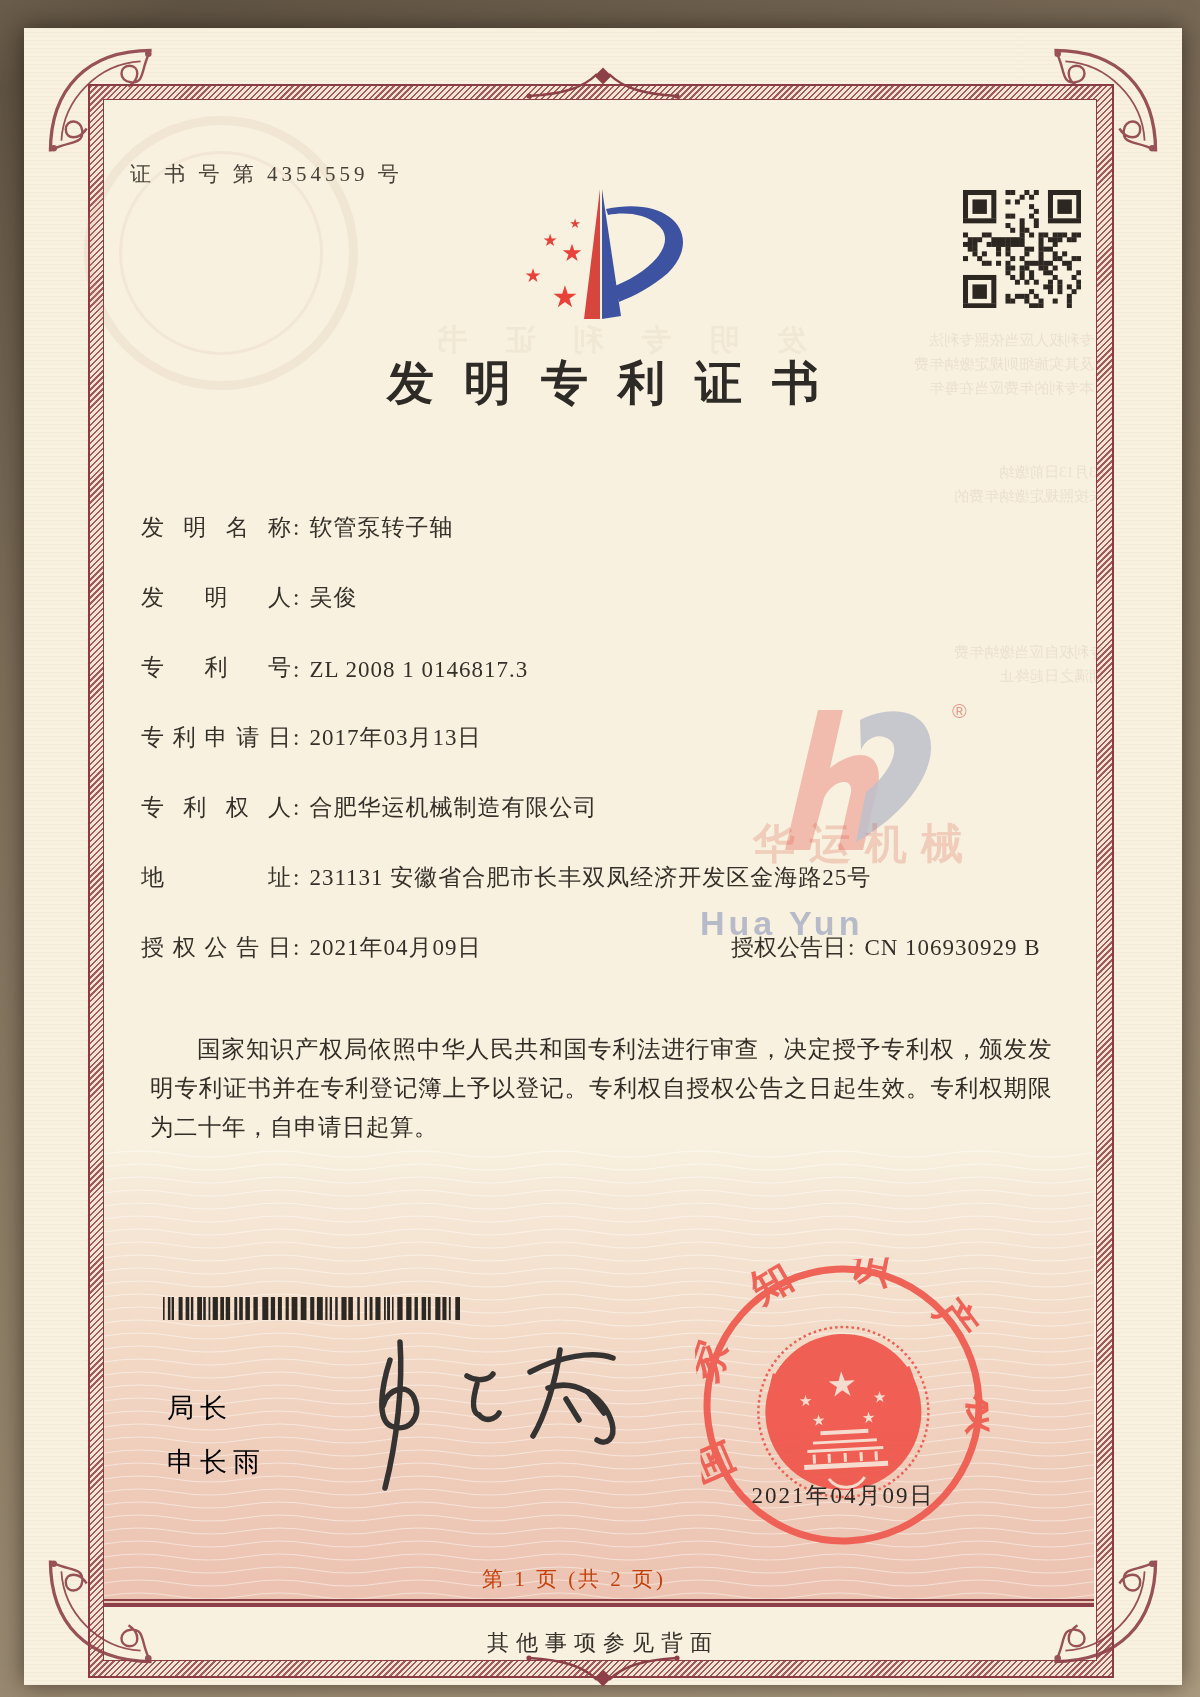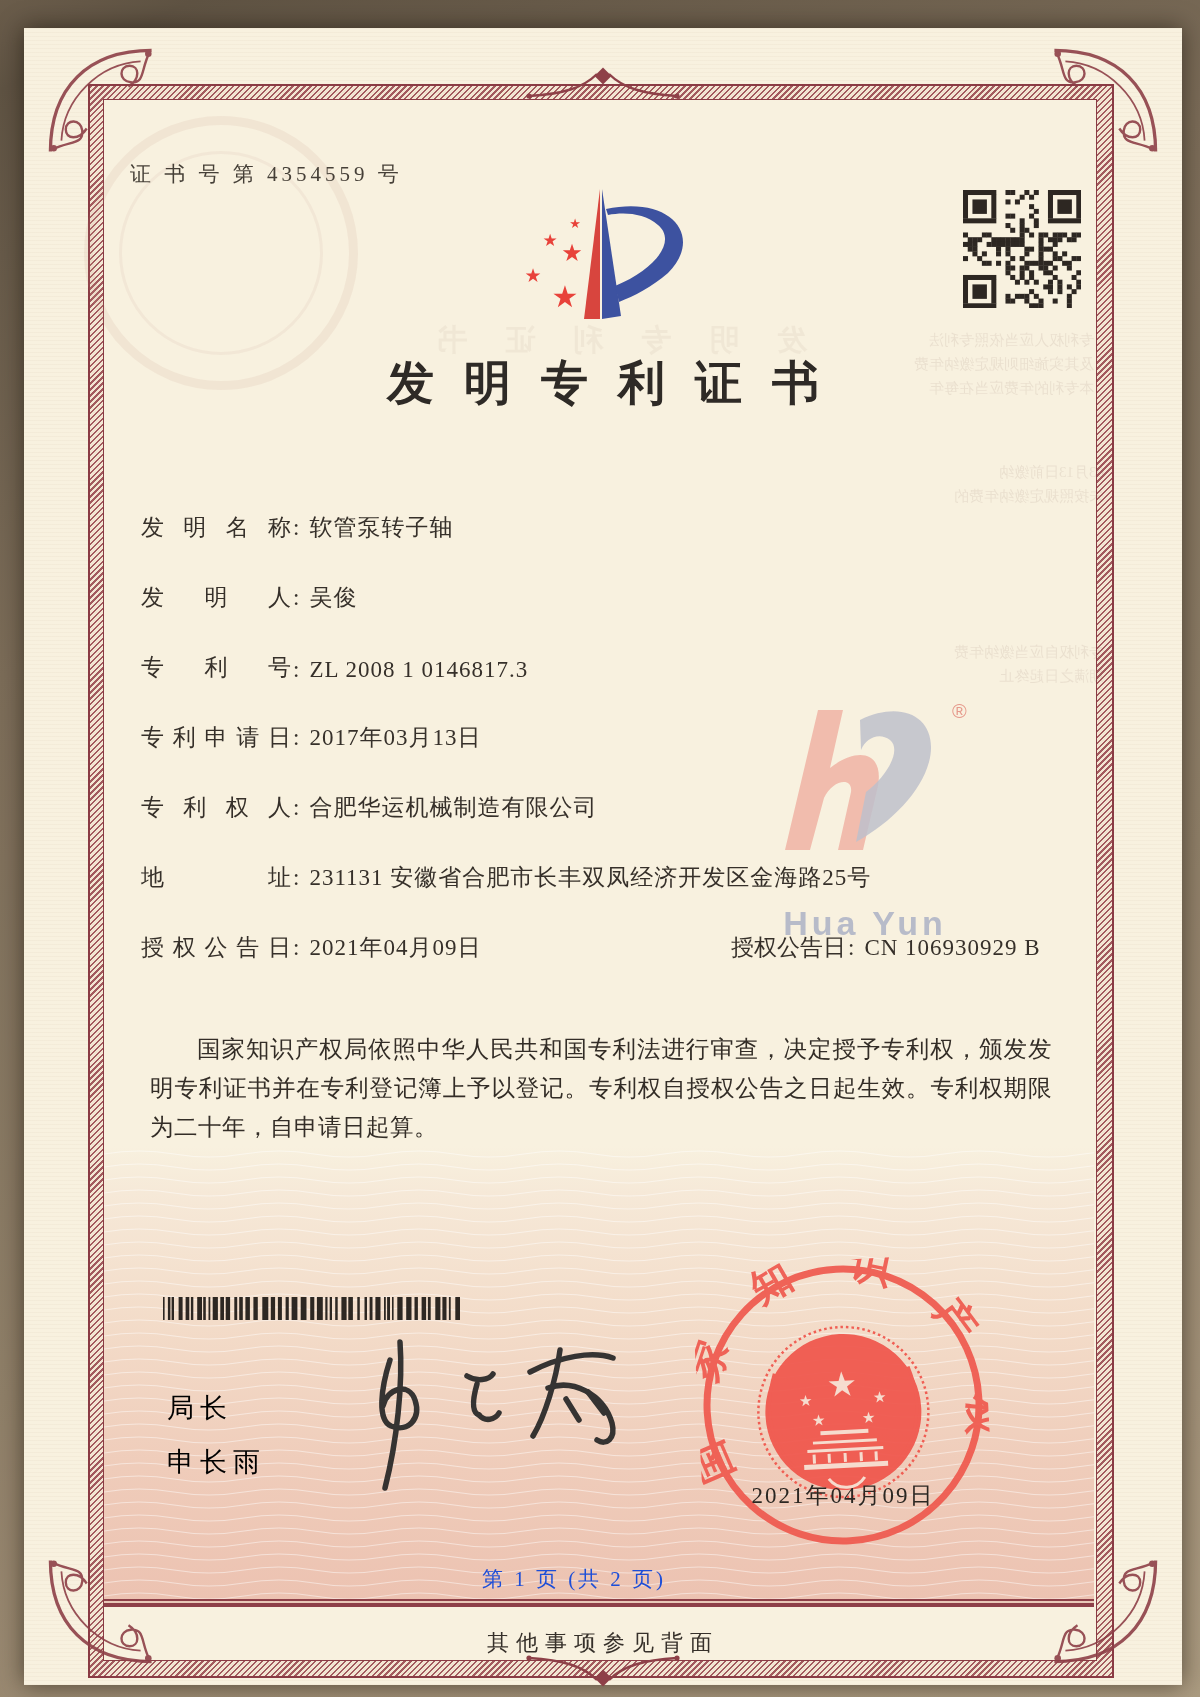--- a/index.html
+++ b/index.html
@@ -44,30 +44,30 @@
   .pink::after{content:"";position:absolute;left:0;right:0;bottom:0;height:8px;
     background:linear-gradient(180deg,#8e4048 0 2.5px,#e9c9b8 2.5px 4.5px,#8e4048 4.5px 8px);}
   .waves{position:absolute;left:0;top:0;}
   .barcode{position:absolute;left:139px;top:1269px;z-index:5;}
   .signer{position:absolute;left:143px;z-index:5;font-size:27px;letter-spacing:6px;color:#000000;text-align:center;}
   .signature{position:absolute;left:321px;top:1308px;z-index:6;}
   .seal{position:absolute;left:674px;top:1232px;z-index:6;transform:rotate(-3deg);opacity:.93;}
   .seal-date{position:absolute;left:669px;top:1452px;width:300px;z-index:7;text-align:center;
     font-size:23px;letter-spacing:2px;color:#2b2722;}
   .pfoot{position:absolute;left:0;top:1537px;width:1100px;z-index:5;text-align:center;
-    font-size:21px;letter-spacing:3px;color:#1d4ed8;}
+    font-size:21px;letter-spacing:3px;color:#c2410c;}
   .backnote{position:absolute;left:0;top:1600px;width:1158px;z-index:5;text-align:center;
     font-size:22px;letter-spacing:7px;color:#36302a;}
   
   .wm{z-index:4;position:absolute;}
   .wm-mono{left:736px;top:662px;opacity:.30;}
   .wm-reg{left:928px;top:672px;font-size:20px;color:#d85248;opacity:.55;font-family:"Liberation Sans",sans-serif;}
   .wm-cn{left:676px;top:788px;width:330px;text-align:center;font-size:42px;letter-spacing:14px;
     color:rgba(214,72,60,.22);font-weight:700;}
-  .wm-en{left:676px;top:876px;width:330px;text-align:center;font-size:34px;letter-spacing:4px;
+  .wm-en{left:676px;top:876px;width:330px;font-size:34px;letter-spacing:4px;
     color:rgba(92,112,172,.42);font-weight:700;font-family:"Liberation Sans",sans-serif;}
   
   .ghost{position:absolute;z-index:4;transform:scaleX(-1);color:#8a6a5f;opacity:.12;
     font-size:15px;line-height:24px;text-align:left;}
   .ghost-title{position:absolute;left:0;top:292px;width:1158px;z-index:4;text-align:center;
     transform:scaleX(-1);font-size:30px;font-weight:700;letter-spacing:38px;color:#7a5a4a;opacity:.06;}
   .ghost-stamp{position:absolute;left:60px;top:88px;width:256px;height:256px;z-index:3;border-radius:50%;
     border:9px solid rgba(195,145,135,.12);}
   .ghost-stamp::after{content:"";position:absolute;inset:26px;border-radius:50%;
     border:3px solid rgba(195,145,135,.10);}
@@ -318,20 +318,21 @@
       <rect x="103.84" y="113.28" width="5.02" height="5.02" fill="#2d2722"></rect>
     </svg>
 
   <div class="title">发明专利证书</div>
 
   <svg class="wm wm-mono" width="190" height="180" viewBox="0 0 190 180">
     <path d="M25 160 L58 20 L83 20 L70 78 C 98 56 124 62 118 96 L103 160 L78 160 L91 102 C 93 86 72 90 64 108 L50 160 Z" fill="#e2453c"></path>
     <path d="M100 30 C 145 8 180 30 169 72 C 161 102 132 132 96 152 L106 102 C 127 86 142 60 130 50 C 119 42 106 48 101 60 Z" fill="#3d52a0" opacity=".85"></path>
   </svg>
   <div class="wm wm-reg">®</div>
+  <div class="wm wm-cn">华运机械</div>
   <div class="wm wm-en">Hua Yun</div>
 
   <div class="row" style="top:484px">
     <span class="lbl">发明名称</span><span class="colon">:</span><span class="val">软管泵转子轴</span>
   </div>
   <div class="row" style="top:554px">
     <span class="lbl">发明人</span><span class="colon">:</span><span class="val">吴俊</span>
   </div>
   <div class="row" style="top:624px">
     <span class="lbl">专利号</span><span class="colon">:</span><span class="val">ZL 2008 1 0146817.3</span>

